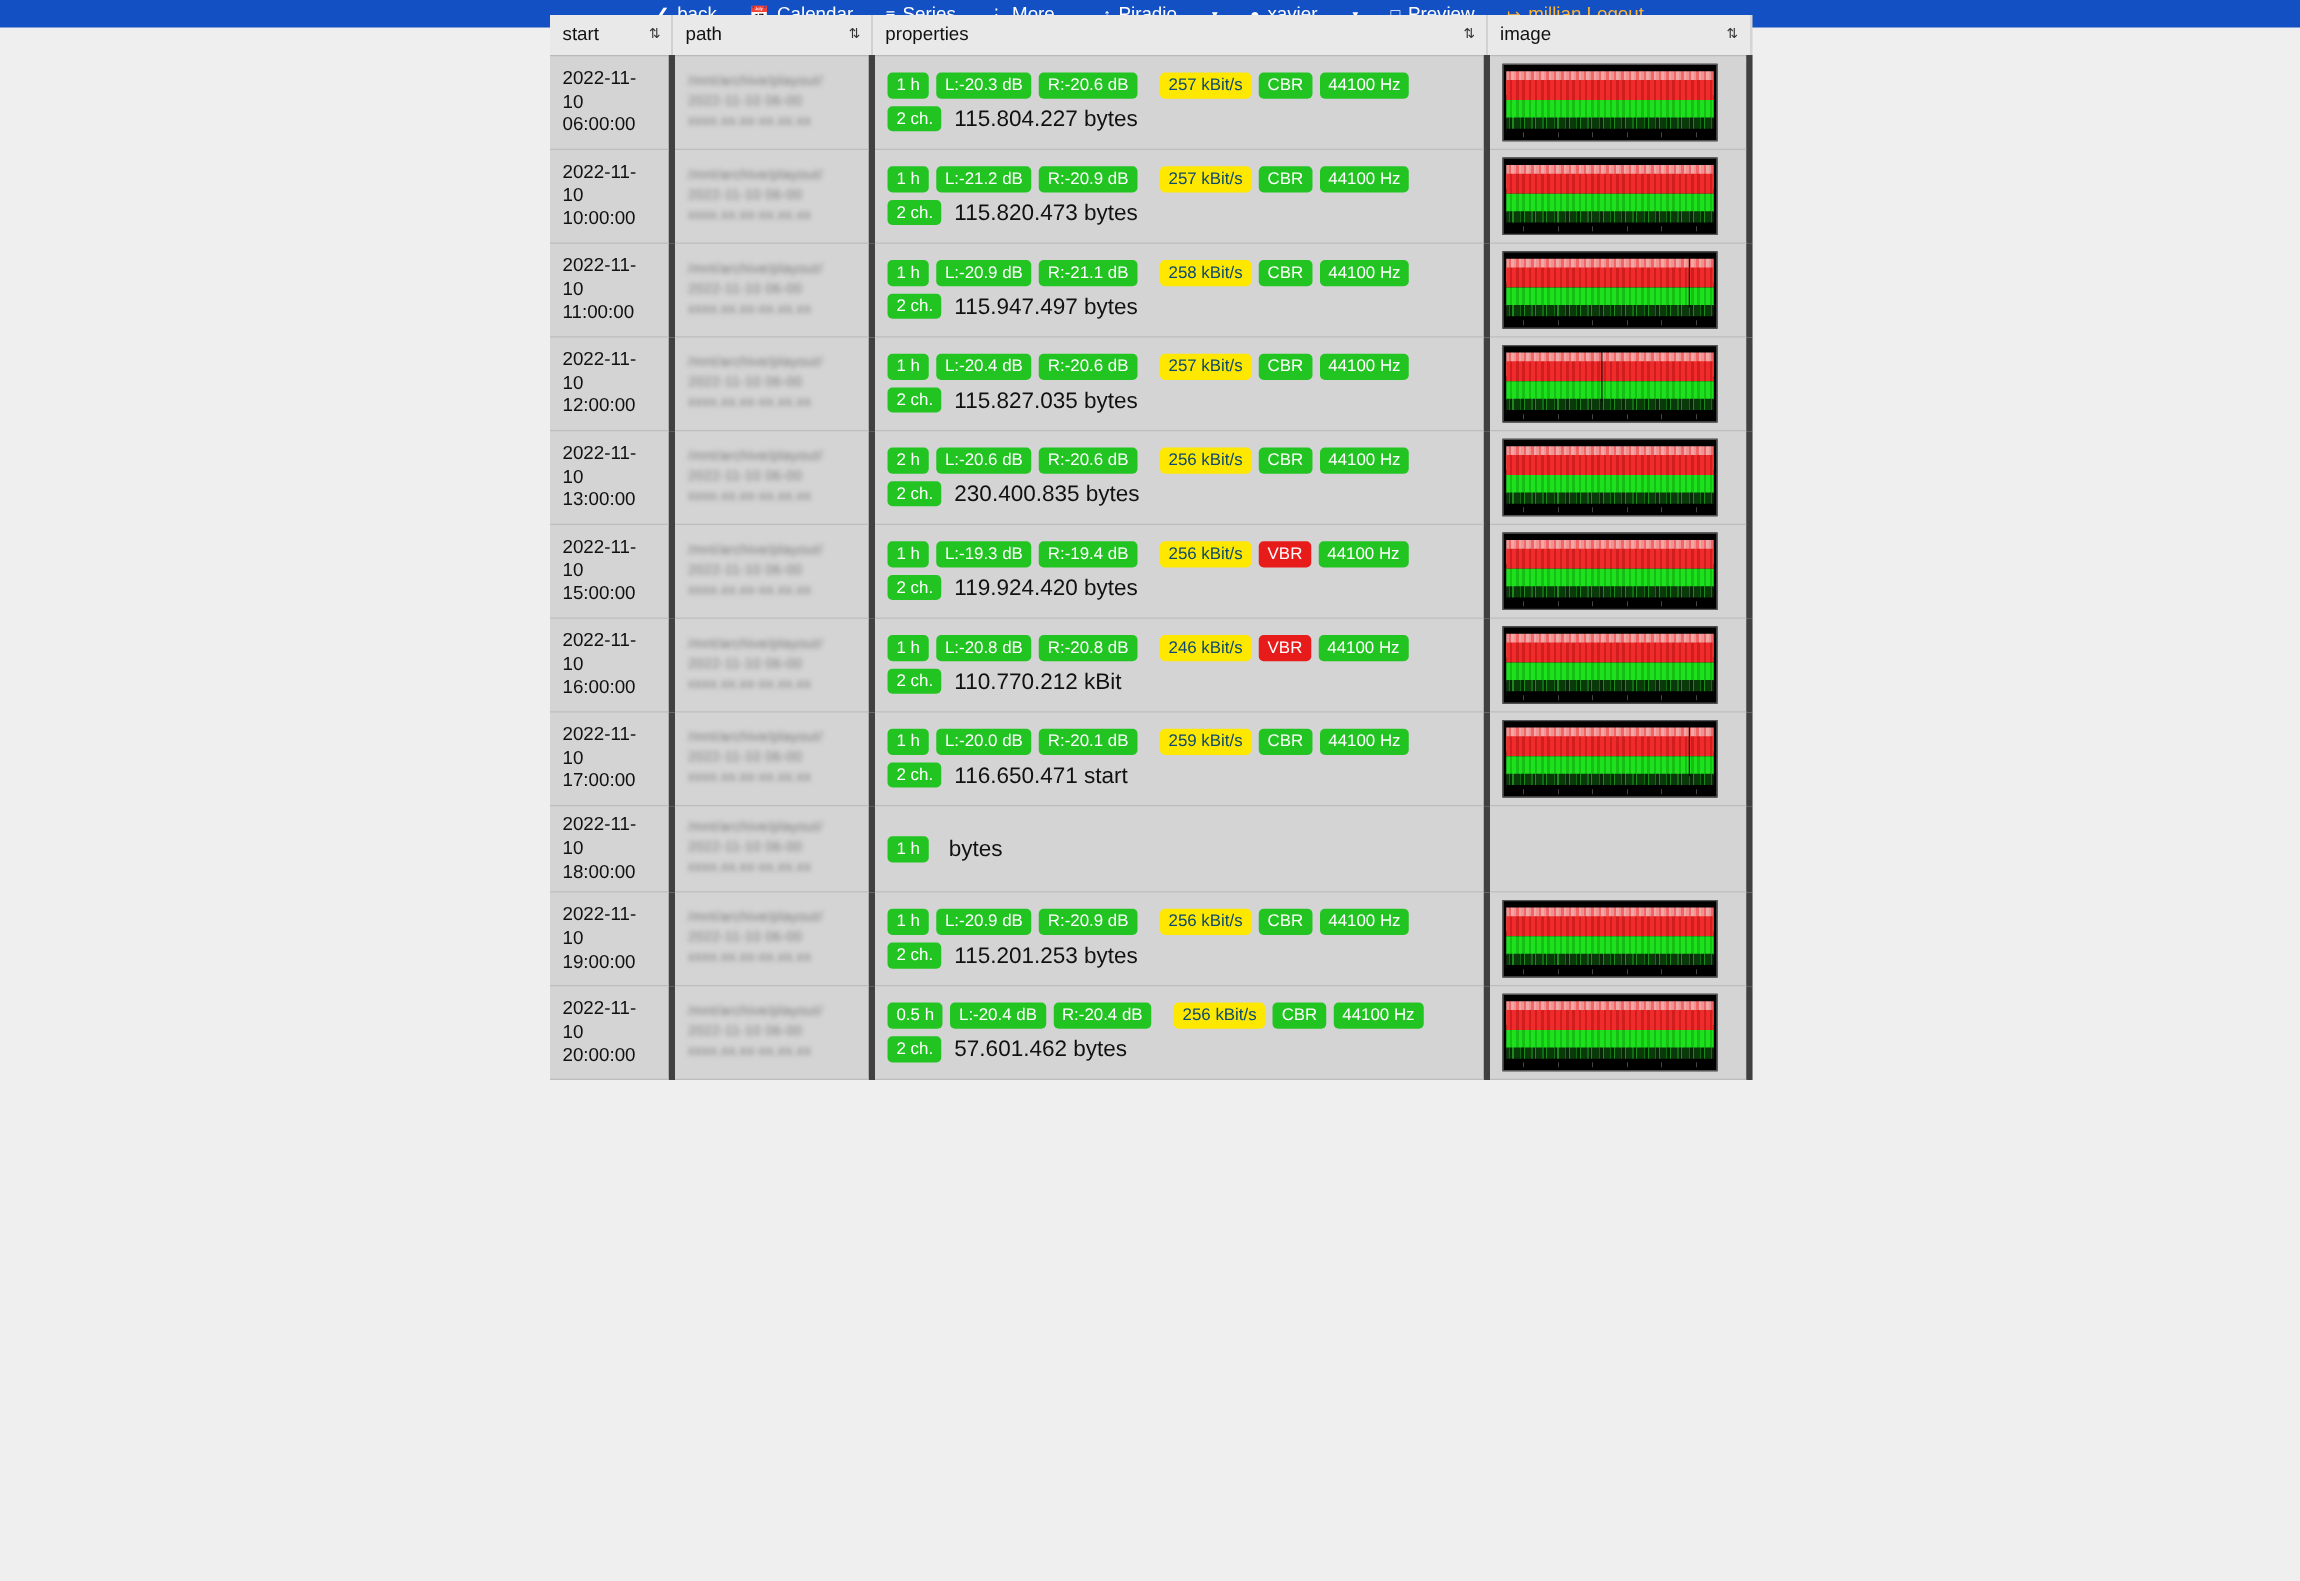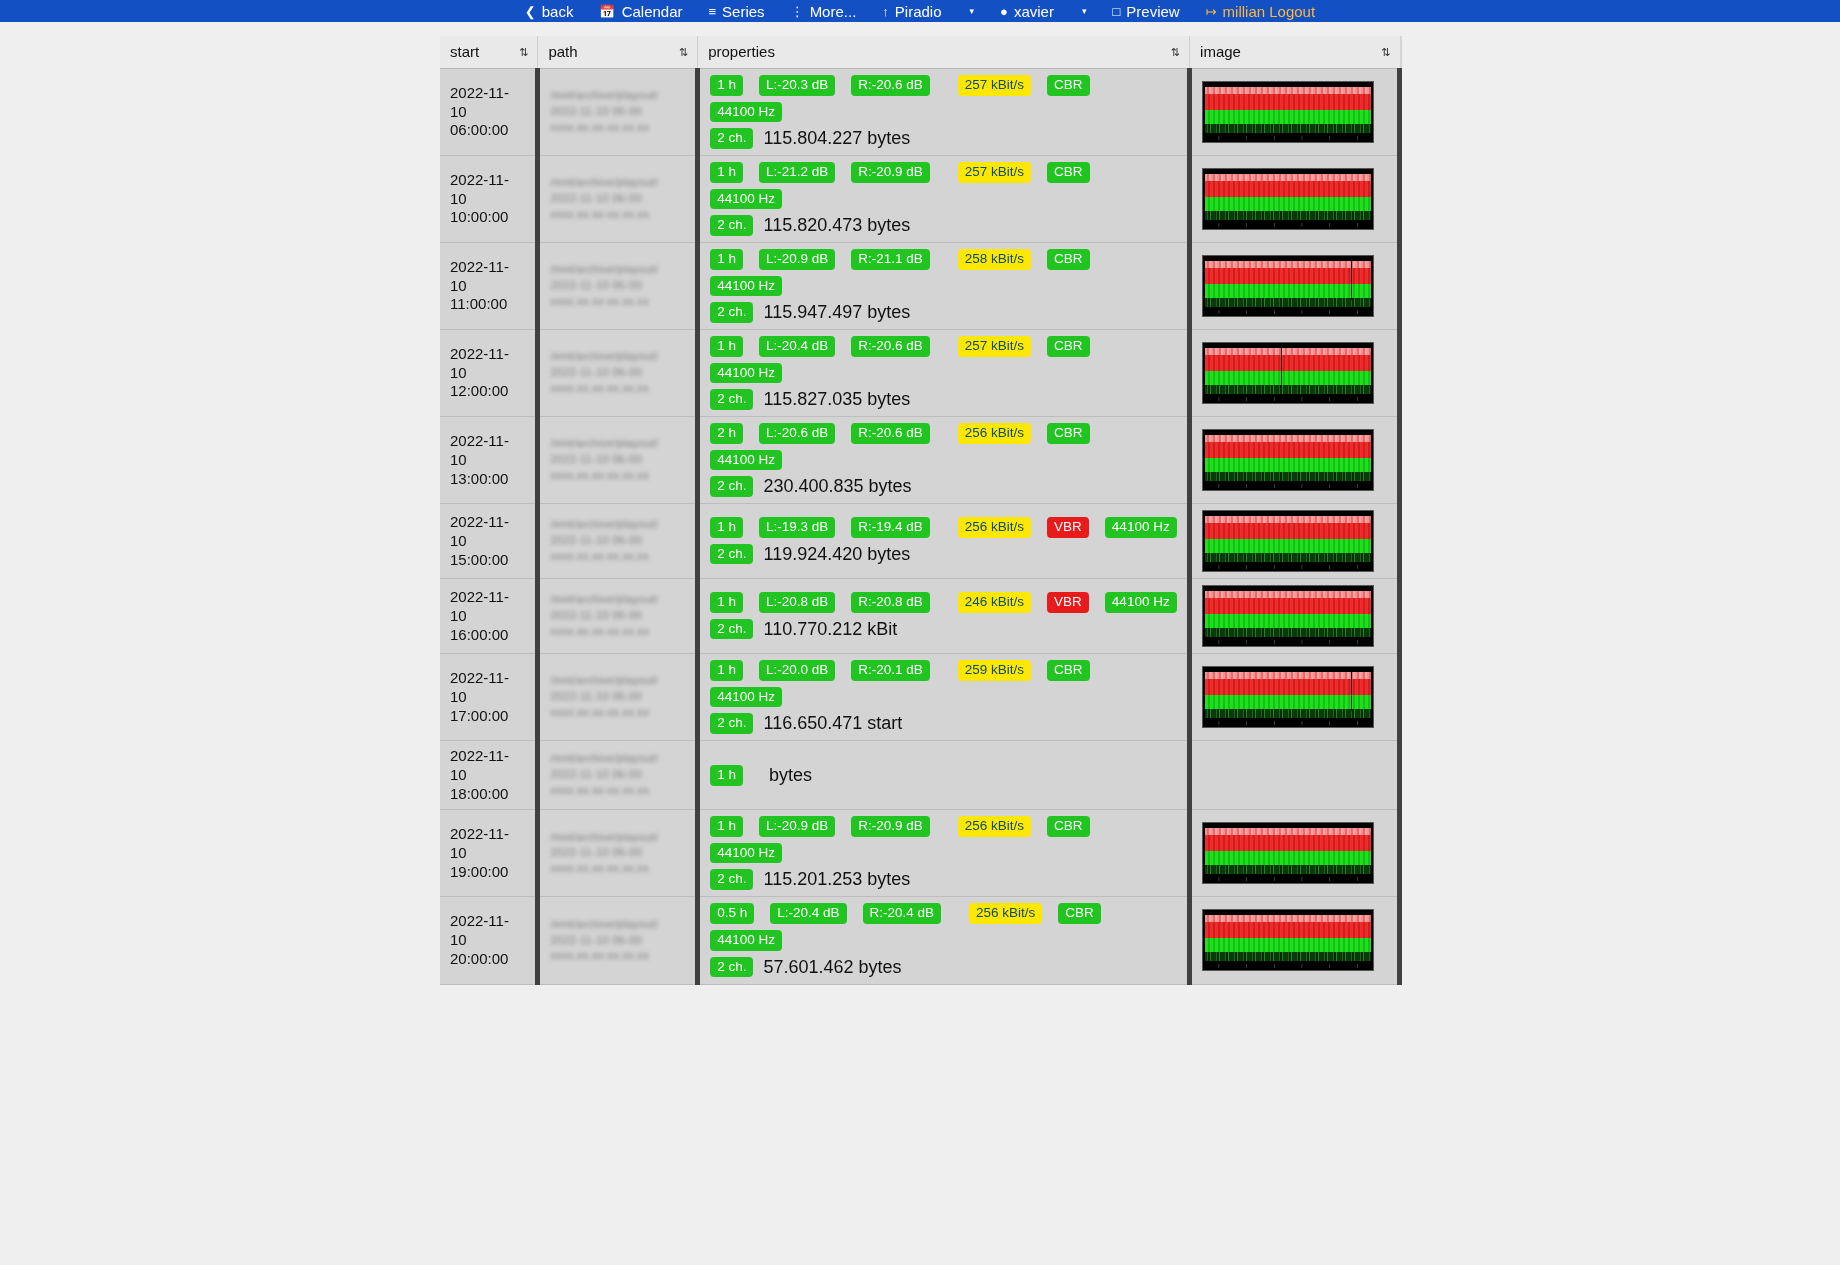--- a/index.html
+++ b/index.html
@@ -35,21 +35,21 @@
     color: #ffffff;
   }
   .tb-item.logout { color: #ffb733; }
   .tb-ico { display: inline-block; font-size: 13px; line-height: 1; }
   .tb-caret { font-size: 9px; margin-left: 22px; }
   .tb-sel { display: flex; align-items: center; }
 
   
   .table-wrap {
     position: absolute;
-    left: 440px; top: 36px;
+    left: 440px; top: 12px;
     width: 962px;
     background: #d4d4d4;
   }
   table.grid {
     width: 962px;
     border-collapse: collapse;
     background: #d4d4d4;
   }
   table.grid thead th {
     background: #e9e9e9;
@@ -89,21 +89,21 @@
     font-size: 11px;
     line-height: 1.45;
     color: #7d7d7d;
     filter: blur(2.2px);
     letter-spacing: .3px;
     white-space: pre-line;
     user-select: none;
   }
 
   
-  .badges { display: flex; flex-wrap: wrap; align-items: flex-end; gap: 6px 16px; }
+  .badges { display: flex; flex-wrap: wrap; align-items: flex-end; gap: 6px 6px; }
   .badge {
     display: inline-block;
     padding: 2px 7px 3px 7px;
     border-radius: 4px;
     font-size: 13.5px;
     line-height: 1.15;
     color: #ffffff;
     white-space: nowrap;
   }
   .b-green  { background: #22c422; }

